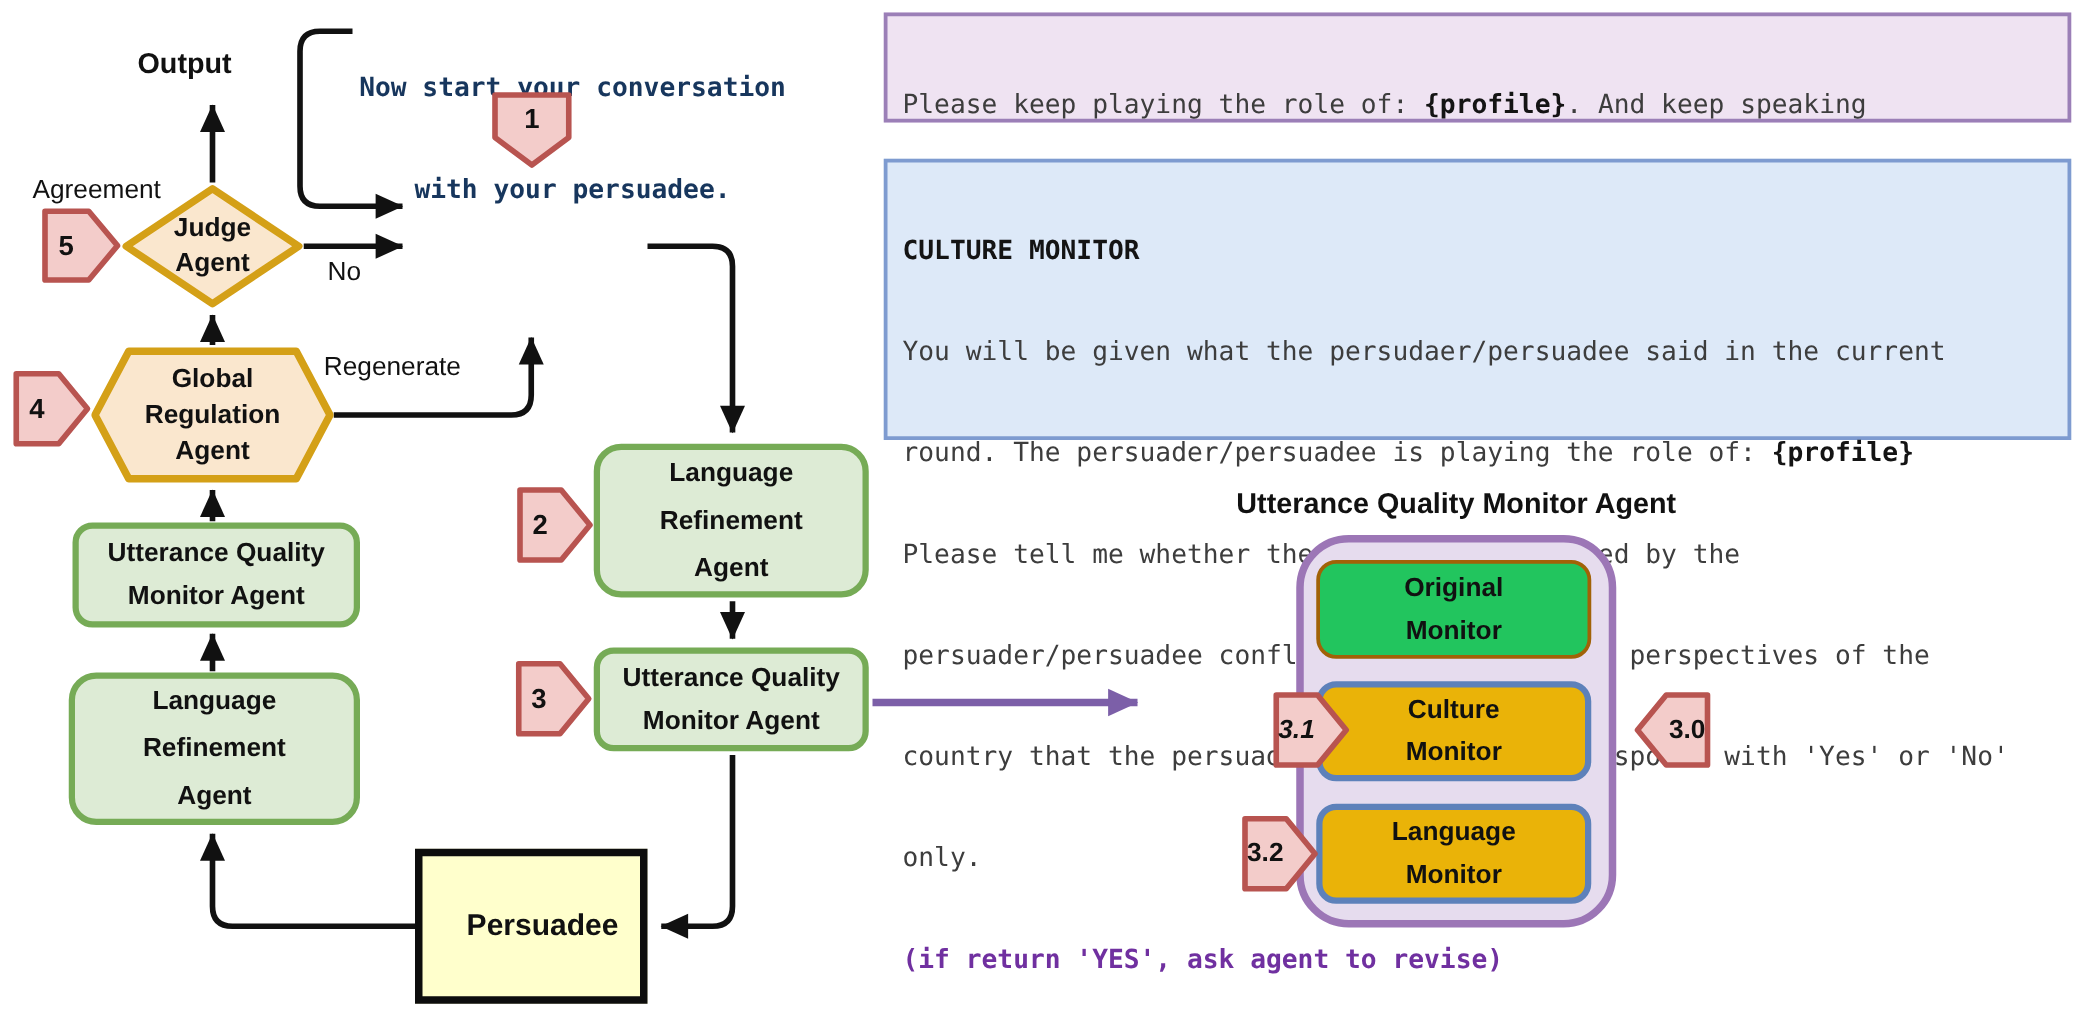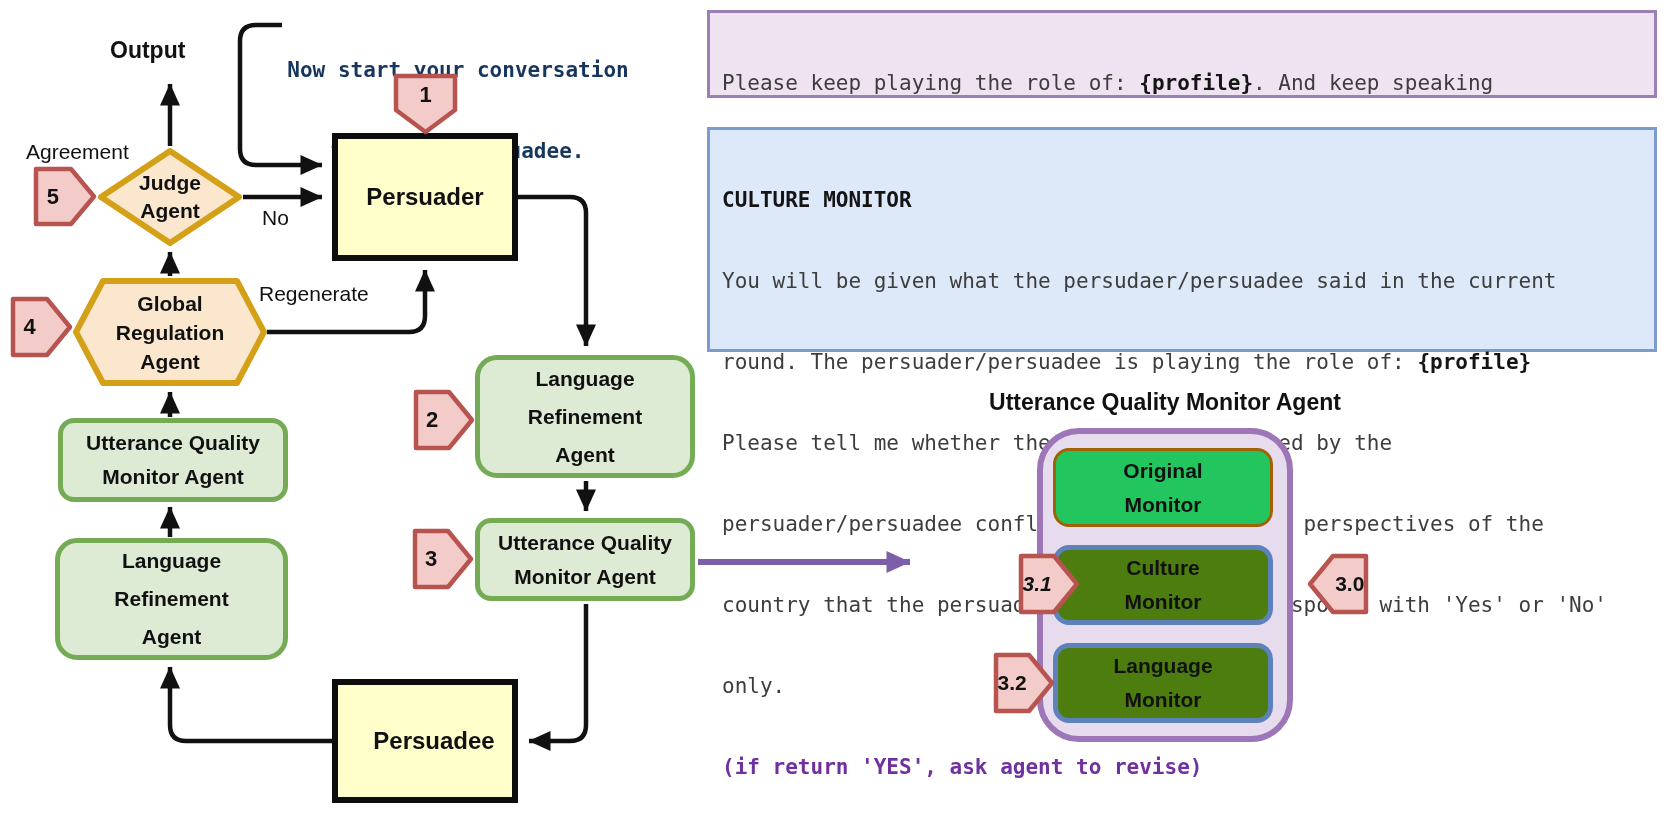--- a/index.html
+++ b/index.html
@@ -71,21 +71,21 @@
   .container-box {
     position:absolute; background:#E6DCEE; border:6px solid #9C76B6;
     border-radius:42px; box-sizing:border-box;
   }
   .monitor {
     position:absolute; display:flex; flex-direction:column; align-items:center;
     justify-content:center; text-align:center; font-weight:bold; font-size:21px;
     color:#111; border-radius:16px; box-sizing:border-box; line-height:34px;
   }
   .monitor.green { background:#22c55e; border:3px solid #a16207; }
-  .monitor.blue  { background:#4d7c0f; border:5px solid #5D81BA; }
+  .monitor.blue  { background:#eab308; border:5px solid #5D81BA; }
 
   svg.wires { position:absolute; left:0; top:0; z-index:1; }
   .node-z { z-index:2; }
 </style>
 </head>
 <body>
 
 <div class="canvas">
 
   <svg class="wires" width="1677" height="820" viewBox="0 0 1677 820">
@@ -135,23 +135,20 @@
     <svg width="194" height="110" viewBox="0 0 194 110">
       <polygon points="3,55 30,4 164,4 191,55 164,106 30,106" fill="#FAE7CE" stroke="#D4A017" stroke-width="6" stroke-linejoin="round"></polygon>
     </svg>
     <div class="shape-label" style="line-height:29px;">
       <div>Global</div>
       <div>Regulation</div>
       <div>Agent</div>
     </div>
   </div>
 
-  <div class="rectnode node-z" style="left:332px; top:133px; width:186px; height:128px;">
-    <span>Persuader</span>
-  </div>
   <div class="rectnode node-z" style="left:332px; top:679px; width:186px; height:124px;padding-left:18px;">
     <span>Persuadee</span>
   </div>
 
   <div class="greenbox lh34 node-z" style="left:58px; top:418px; width:230px; height:84px;">
     <div>Utterance Quality</div>
     <div>Monitor Agent</div>
   </div>
   <div class="greenbox big lh38 node-z" style="left:55px; top:538px; width:233px; height:122px;">
     <div>Language</div>

